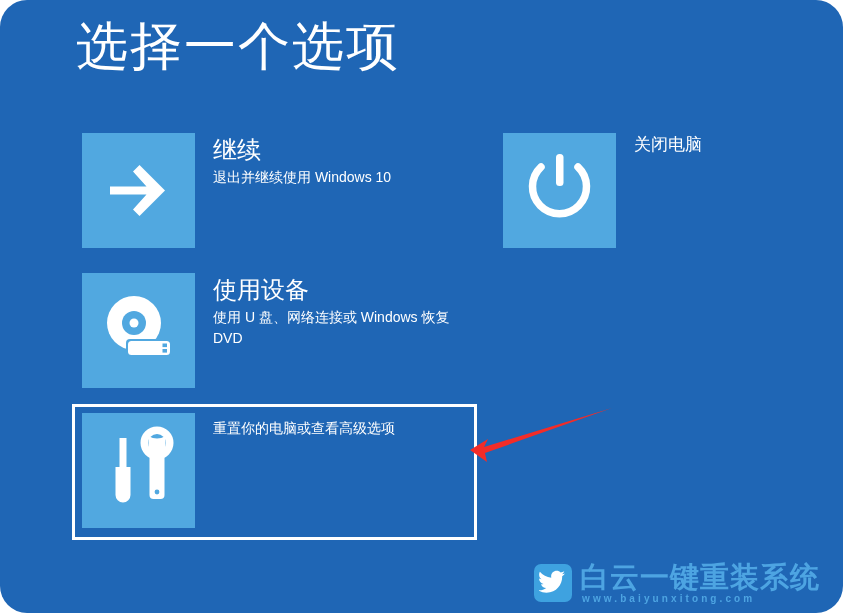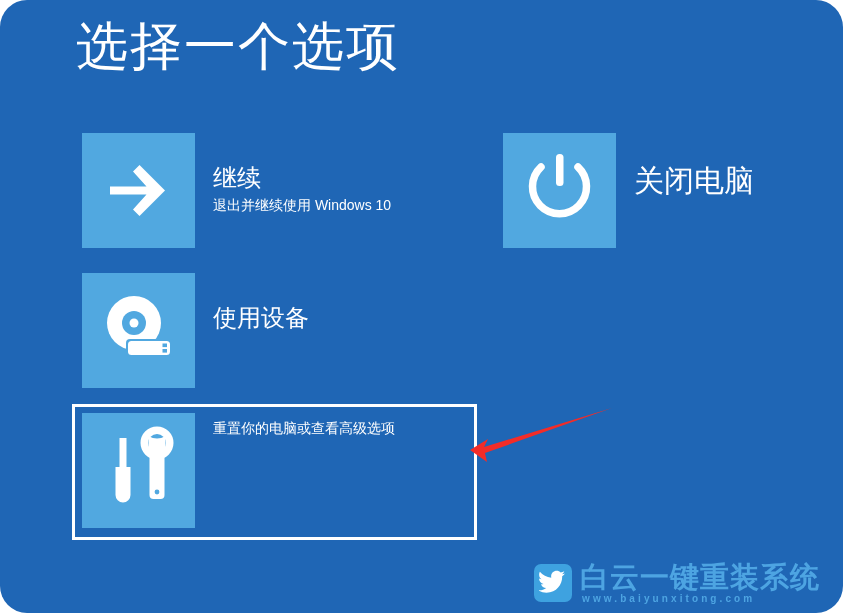--- a/index.html
+++ b/index.html
@@ -48,38 +48,37 @@
   .option-text {
     margin-left: 18px;
     padding-top: 2px;
   }
   .option-title {
     font-size: 24px;
     font-weight: 300;
     line-height: 1.22;
     color: #ffffff;
     white-space: nowrap;
-    margin-top: 28px;
   }
   .option-sub {
     font-size: 14px;
     font-weight: 400;
     line-height: 1.45;
     color: #ffffff;
     margin-top: 3px;
     max-width: 252px;
   }
   .option-sub.nowrap { max-width: none; white-space: nowrap; }
 
   
   #opt-continue { left: 82px; top: 133px; }
   #opt-device   { left: 82px; top: 273px; }
   #opt-trouble  { left: 82px; top: 413px; }
   #opt-shutdown { left: 503px; top: 133px; }
-  #opt-shutdown .option-title { font-size: 30px; }
+  #opt-shutdown .option-title { font-size: 17px; }
 
   
   #focus-box {
     position: absolute;
     left: 72px;
     top: 404px;
     width: 399px;
     height: 130px;
     border: 3px solid #ffffff;
     box-sizing: content-box;
@@ -168,20 +167,21 @@
         <circle cx="52" cy="50" r="12" fill="#51a8e0"></circle>
         <circle cx="52" cy="50" r="4.5" fill="#ffffff"></circle>
         <rect x="44" y="66" width="48" height="18" rx="4" fill="#51a8e0"></rect>
         <rect x="46" y="68" width="42" height="14" rx="3.5" fill="#ffffff"></rect>
         <rect x="80.5" y="70.5" width="4.5" height="3.6" fill="#51a8e0"></rect>
         <rect x="80.5" y="76" width="4.5" height="3.6" fill="#51a8e0"></rect>
       </svg>
     </div>
     <div class="option-text">
       <div class="option-title">使用设备</div>
+      <div class="option-sub">使用 U 盘、网络连接或 Windows 恢复 DVD</div>
     </div>
   </div>
 
   <div class="option" id="opt-trouble">
     <div class="tile">
       <svg class="icon-svg" viewBox="0 0 113 115">
 
         <path fill="#ffffff" d="M37.5 25 h7 v30 h-7 z"></path>
         <path fill="#ffffff" d="M33.5 54 h15 v28 a7.5 7.5 0 0 1 -15 0 z"></path>
 

